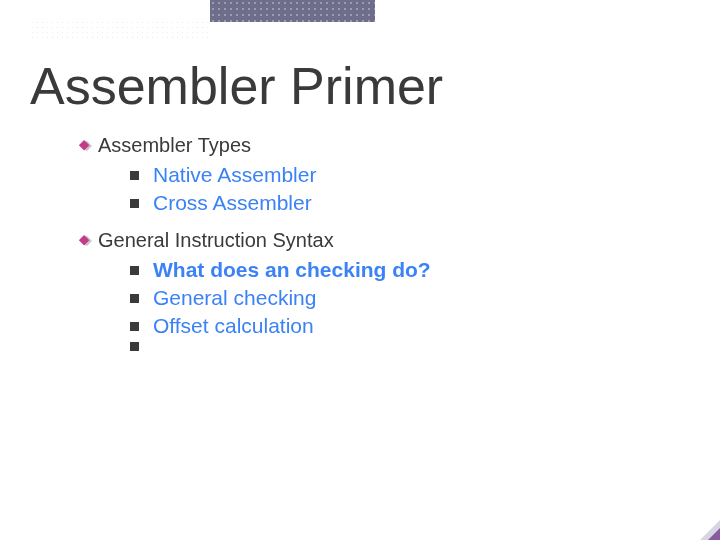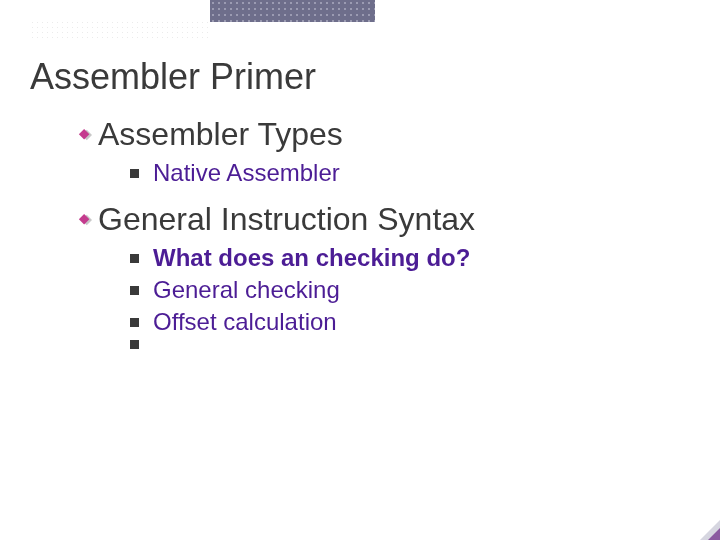--- a/index.html
+++ b/index.html
@@ -40,63 +40,63 @@
     top: 0;
     left: 210px;
     width: 165px;
     height: 22px;
     background: #555577;
     opacity: 0.85;
     background-image: radial-gradient(#8a8aa5 1.2px, transparent 1.2px);
     background-size: 6px 6px;
   }
   .title {
-    font-size: 36px;
+    font-size: 52px;
     color: #3a3a3a;
     margin: 0 0 18px 0;
     font-weight: normal;
   }
   .top-bullets {
     margin-left: 48px;
   }
   .diamond-item {
     display: flex;
     align-items: center;
     margin: 4px 0;
   }
   .diamond-icon {
     width: 14px;
     height: 14px;
     flex-shrink: 0;
     margin-right: 6px;
   }
   .diamond-label {
-    font-size: 32px;
+    font-size: 20px;
     color: #3a3a3a;
   }
   .sub-bullets {
     margin-left: 100px;
     margin-top: 6px;
     margin-bottom: 14px;
   }
   .square-item {
     display: flex;
     align-items: center;
     margin: 4px 0;
   }
   .square-icon {
     width: 9px;
     height: 9px;
     background: #3a3a3a;
     flex-shrink: 0;
     margin-right: 14px;
   }
   .square-label {
-    font-size: 24px;
-    color: #4c1d95;
+    font-size: 21px;
+    color: #3b82f6;
   }
   .bold {
     font-weight: bold;
   }
   .corner-accent {
     position: absolute;
     right: 0;
     bottom: 0;
     width: 30px;
     height: 30px;
@@ -117,20 +117,24 @@
         <polygon points="10,2 16,8 10,14 4,8" fill="#c8c8c8"></polygon>
         <polygon points="7,1 13,7 7,13 1,7" fill="#c43b8e"></polygon>
       </svg>
       <span class="diamond-label">Assembler Types</span>
     </div>
   </div>
   <div class="sub-bullets">
     <div class="square-item">
       <span class="square-icon"></span>
       <span class="square-label">Native Assembler</span>
+    </div>
+    <div class="square-item">
+      <span class="square-icon"></span>
+      <span class="square-label">Cross Assembler</span>
     </div>
   </div>
 
   <div class="top-bullets">
     <div class="diamond-item">
       <svg class="diamond-icon" viewBox="0 0 16 16">
         <polygon points="10,2 16,8 10,14 4,8" fill="#c8c8c8"></polygon>
         <polygon points="7,1 13,7 7,13 1,7" fill="#c43b8e"></polygon>
       </svg>
       <span class="diamond-label">General Instruction Syntax</span>

